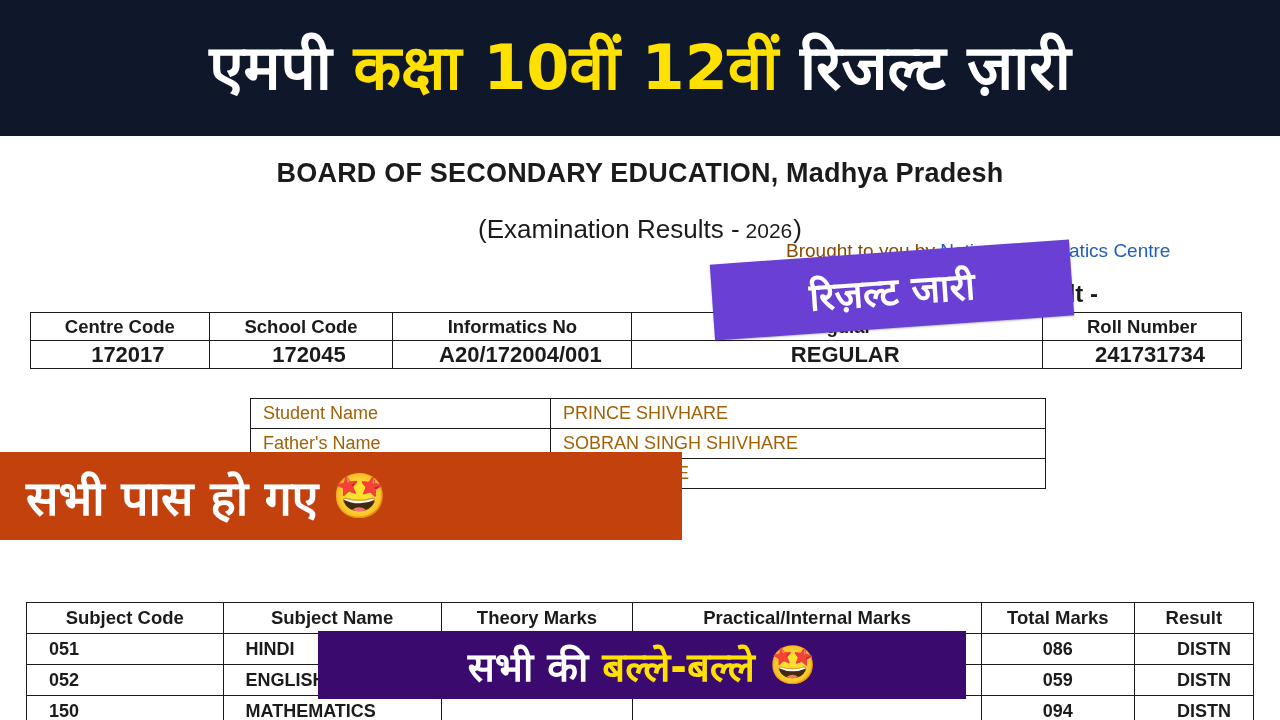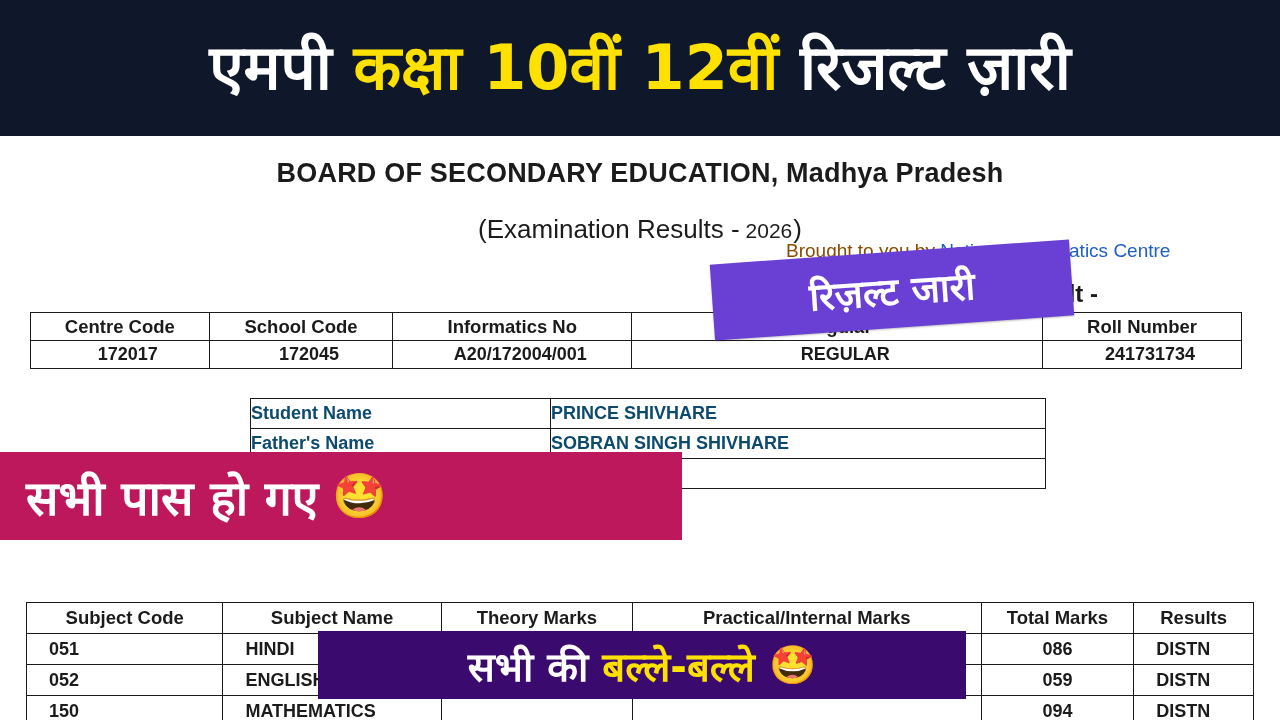--- a/index.html
+++ b/index.html
@@ -111,37 +111,37 @@
   }
   table.info th, table.info td {
     border: 1.5px solid #1b1b1b;
     text-align: center;
     height: 28px;
     font-weight: bold;
     color: #1b1b1b;
     padding: 0 4px;
   }
   table.info th { font-size: 18.5px; }
-  table.info td { font-size: 18px; padding-left: 20px; }
+  table.info td { font-size: 22px; padding-left: 20px; }
 
   
   table.student {
     position: absolute;
     top: 262px;
     left: 250px;
     width: 796px;
     border-collapse: collapse;
     font-size: 18px;
   }
   table.student td {
     border: 1.5px solid #1b1b1b;
     height: 30px;
-    padding: 0 0;
-    font-weight: bold;
-    color: #0c4a6e;
+    padding: 0 12px;
+    font-weight: normal;
+    color: #a16207;
   }
   table.student td.label { width: 300px; }
 
   
   table.marks {
     position: absolute;
     top: 466px;
     left: 26px;
     width: 1228px;
     border-collapse: collapse;
@@ -153,21 +153,21 @@
     color: #1b1b1b;
     font-weight: bold;
     padding: 0 22px;
   }
   table.marks th { text-align: center; font-size: 18.5px; }
   table.marks td.code { width: 200px; }
   table.marks td.name { text-align: left; width: 220px; }
   table.marks td.theory { text-align: center; width: 195px; }
   table.marks td.prac { text-align: center; width: 355px; }
   table.marks td.total { text-align: center; width: 155px; }
-  table.marks td.remark { text-align: left; width: 120px; }
+  table.marks td.remark { text-align: right; width: 120px; }
 
   
   .sticker {
     position: absolute;
     font-family: "DejaVu Sans", sans-serif;
     font-weight: bold;
     white-space: nowrap;
     display: flex;
     align-items: center;
     justify-content: center;
@@ -181,21 +181,21 @@
     color: #ffffff;
     font-size: 38px;
     transform: rotate(-4deg);
     box-shadow: 0 1px 2px rgba(0,0,0,0.25);
   }
   .sticker-all-pass {
     left: 0px;
     top: 452px;
     width: 682px;
     height: 88px;
-    background: #be185d;
+    background: #c2410c;
     color: #ffffff;
     font-size: 48px;
     gap: 14px;
     padding-left: 26px;
     justify-content: flex-start;
   }
   .sticker-balle {
     left: 318px;
     top: 631px;
     width: 648px;
@@ -270,21 +270,21 @@
       </table>
 
     <table class="marks">
       <tbody>
           <tr>
         <th style="width:200px">Subject Code</th>
         <th style="width:220px">Subject Name</th>
         <th style="width:195px">Theory Marks</th>
         <th style="width:355px">Practical/Internal Marks</th>
         <th style="width:155px">Total Marks</th>
-        <th style="width:120px">Results</th>
+        <th style="width:120px">Result</th>
       </tr>
       <tr>
         <td class="code">051</td>
         <td class="name">HINDI</td>
         <td class="theory"></td>
         <td class="prac"></td>
         <td class="total">086</td>
         <td class="remark">DISTN</td>
       </tr>
       <tr>

